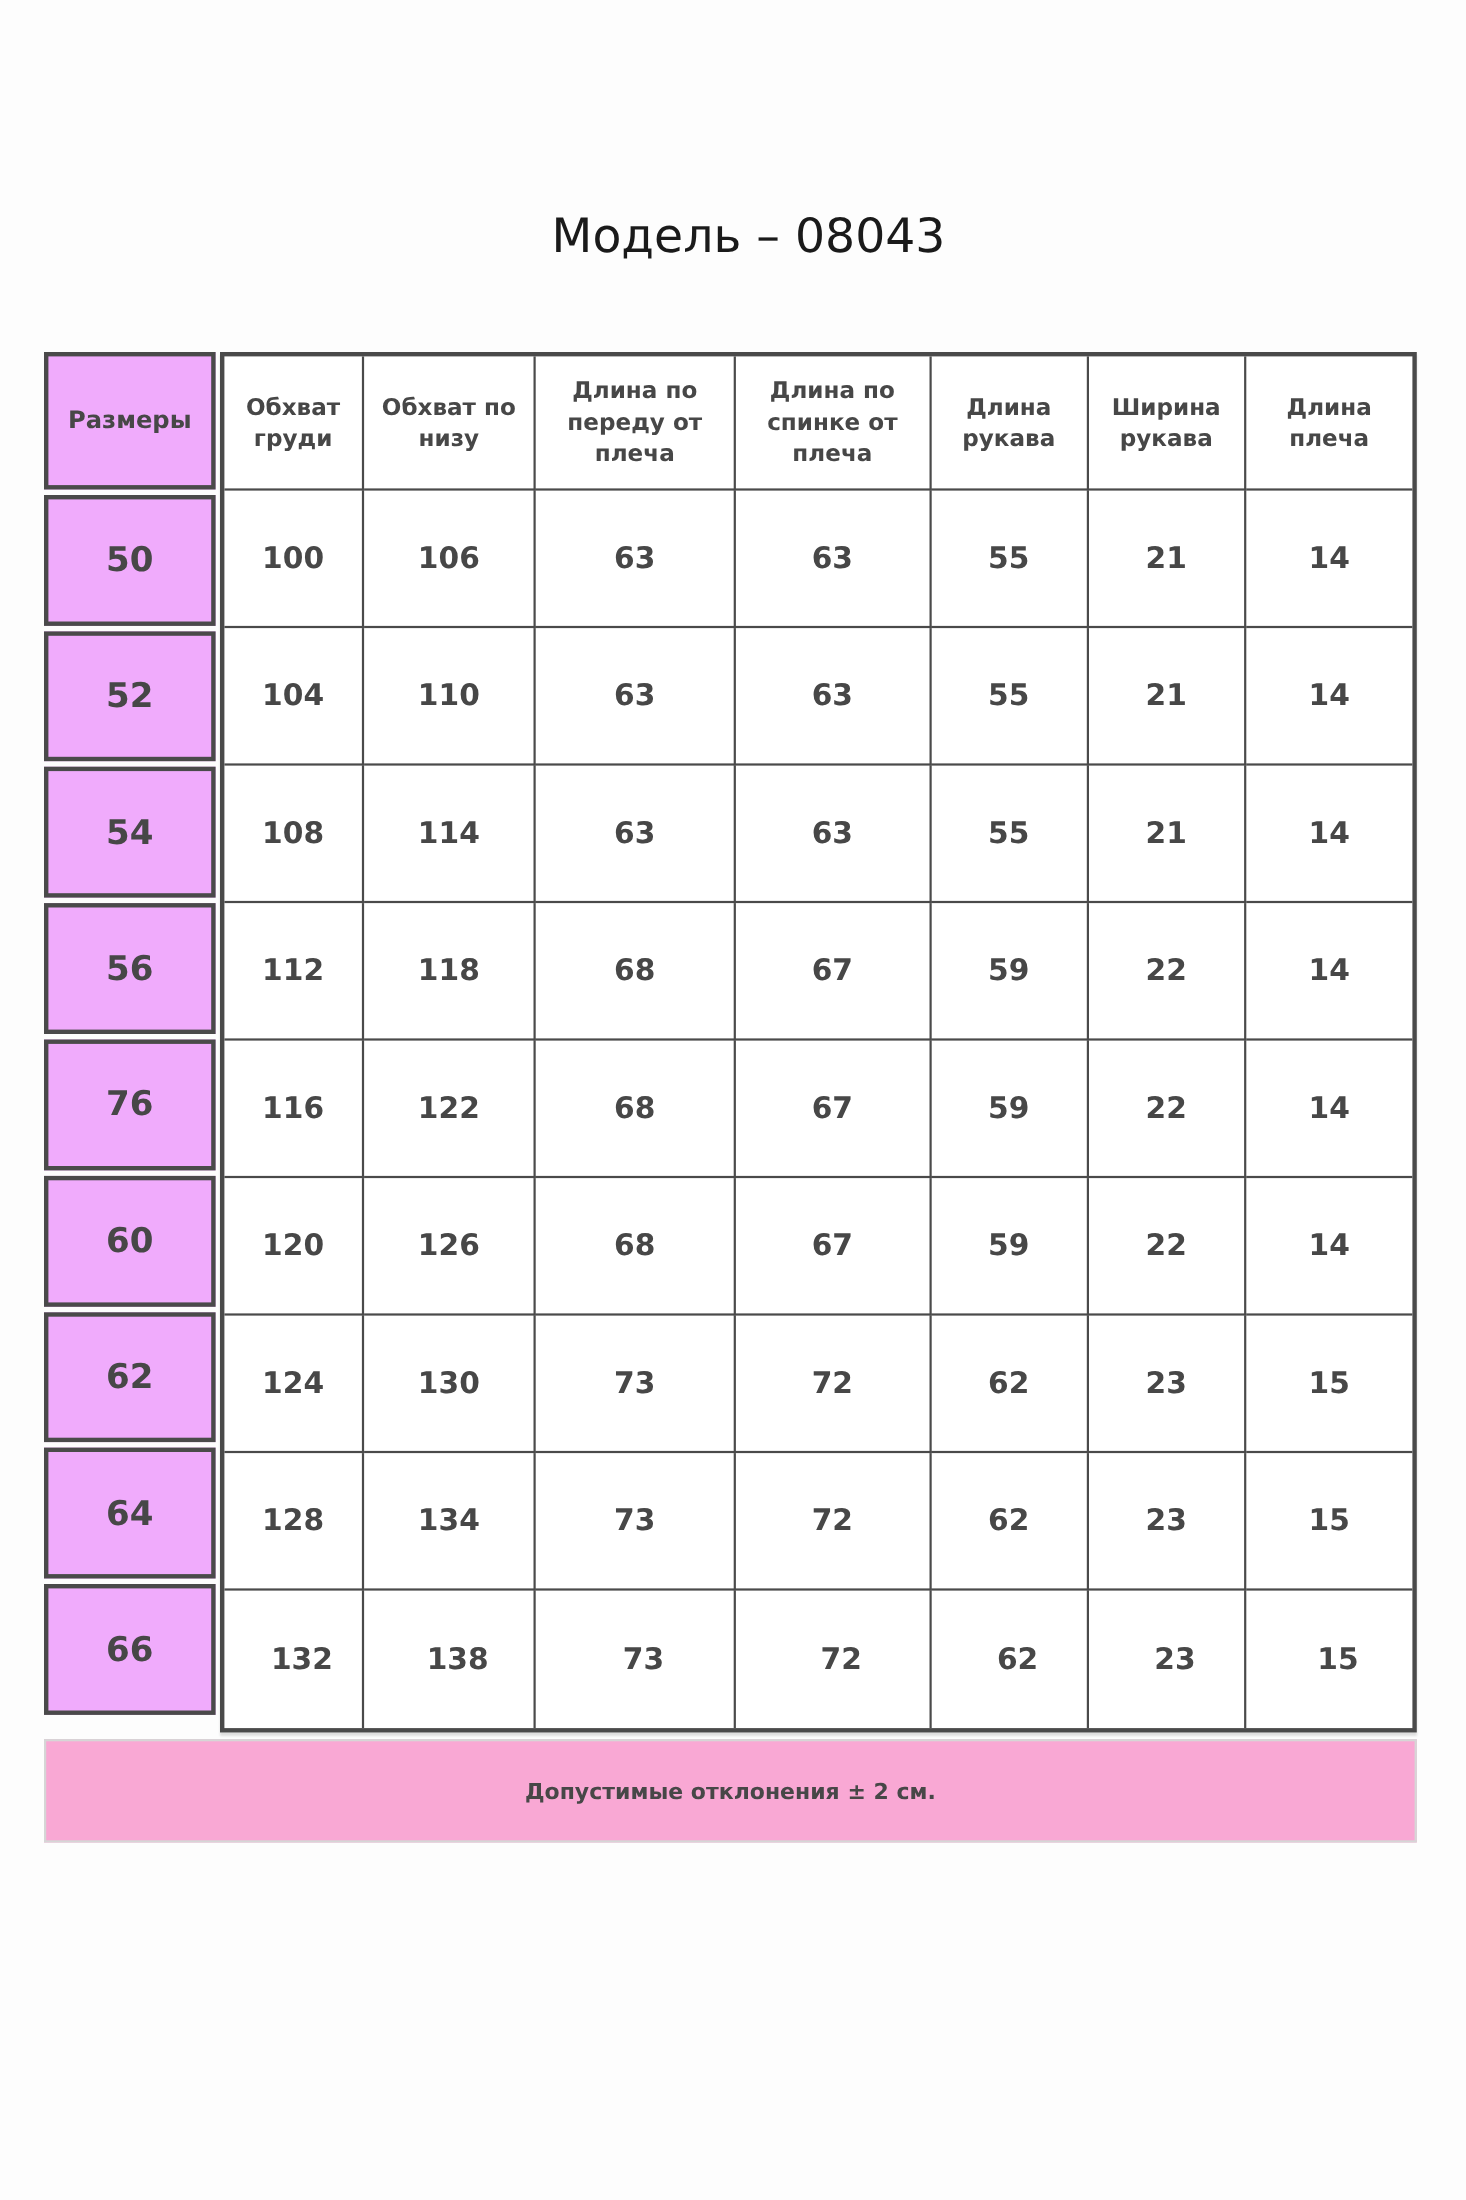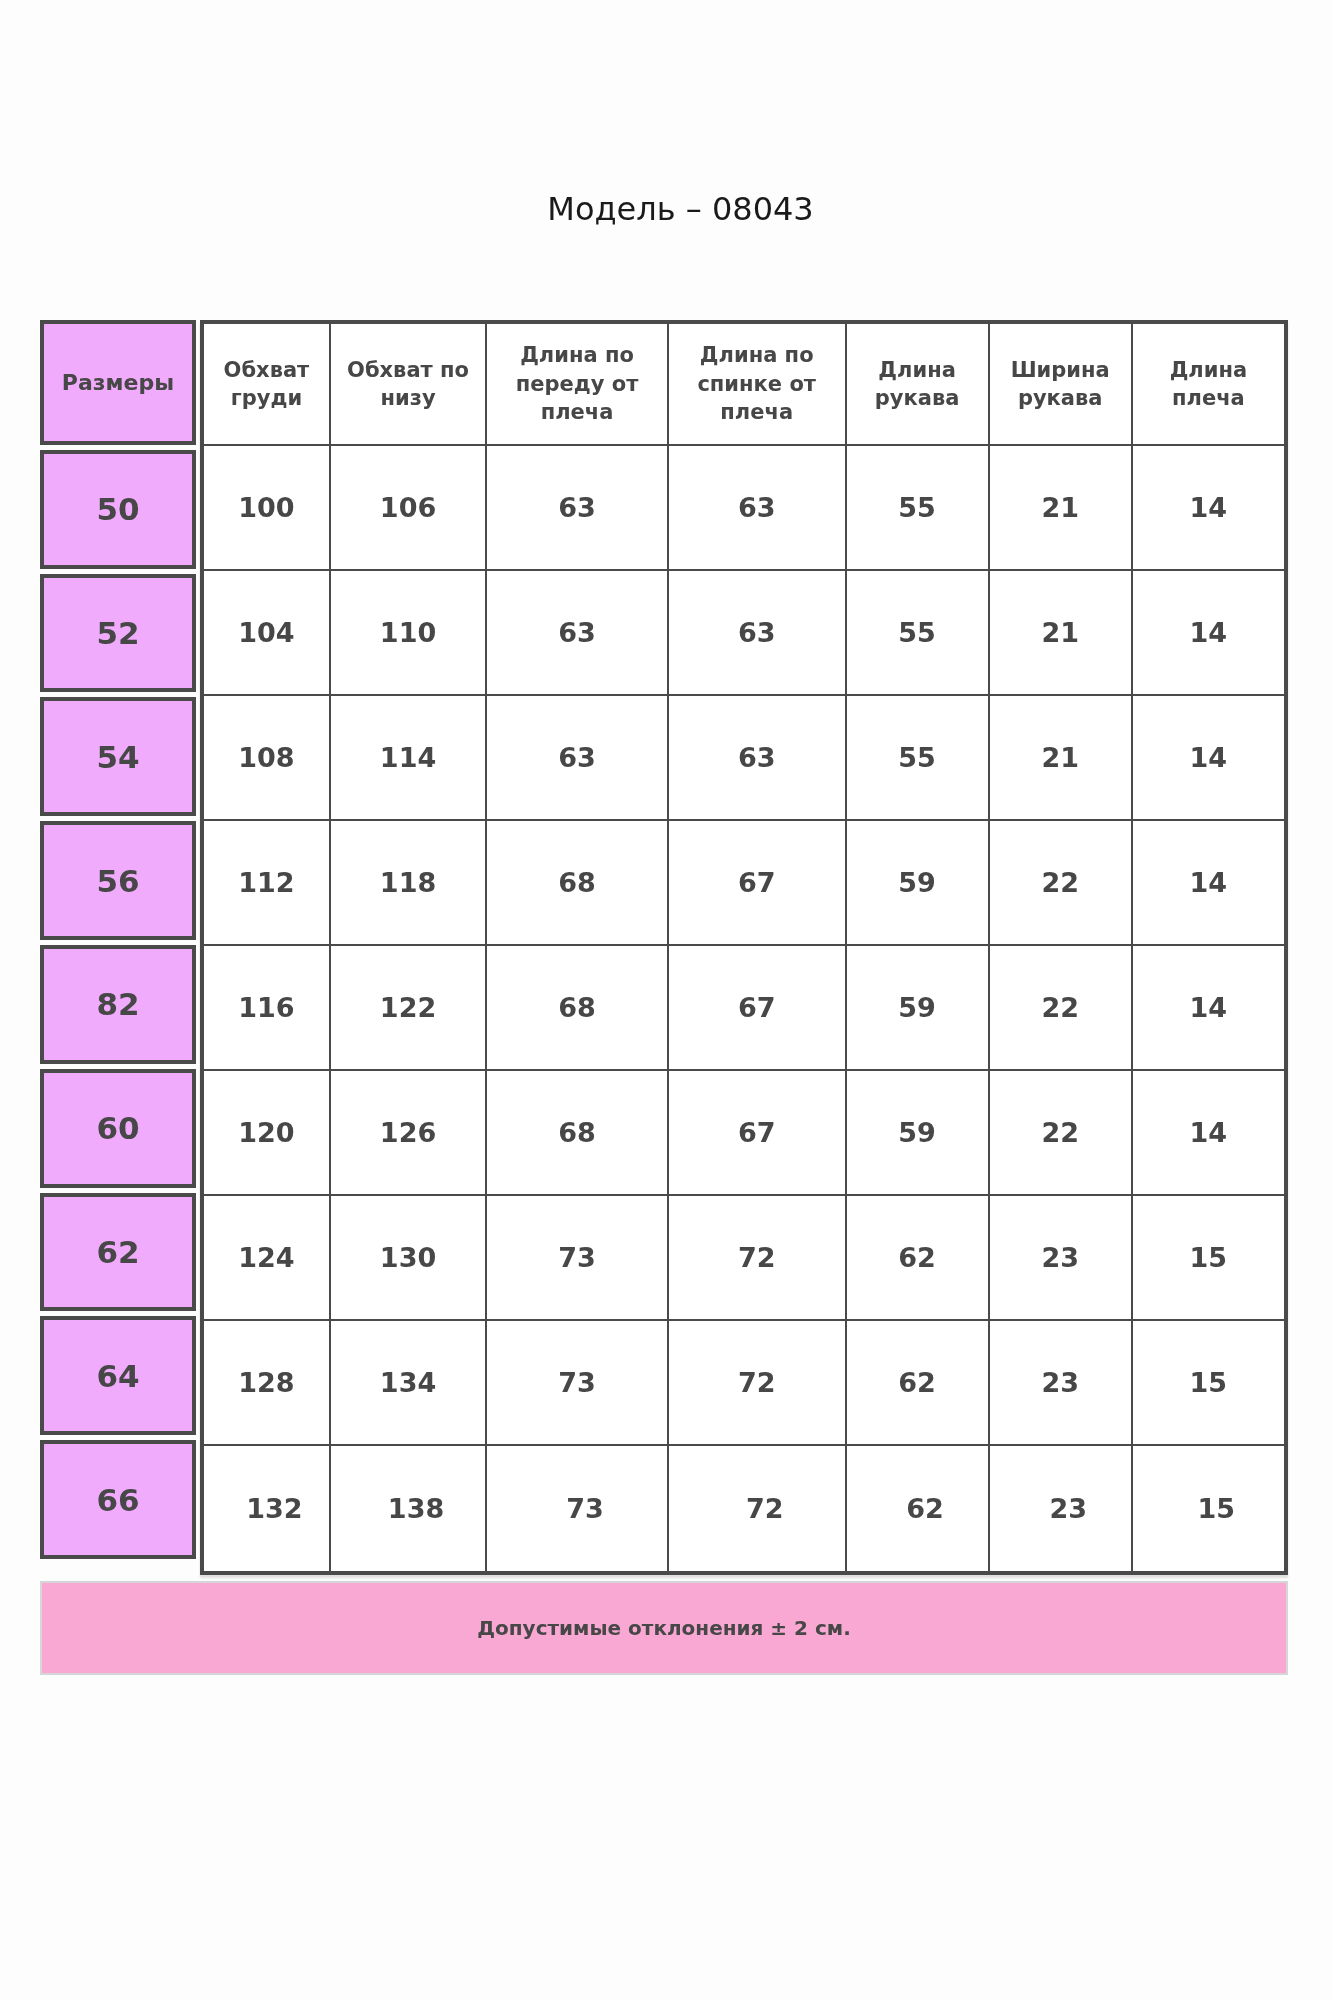--- a/index.html
+++ b/index.html
@@ -15,21 +15,21 @@
   .page{
     position:relative;
     width:1333px;height:2000px;
     background:var(--page-bg);
     overflow:hidden;
   }
   .title{
     position:absolute;top:190px;left:0;
     width:100%;
     text-align:center;
-    font-size:32px;
+    font-size:43px;
     font-weight:400;
     color:var(--title-color);
     padding-left:28px;
   }
   .chart{
     position:absolute;left:40px;top:320px;
     width:1248px;height:1255px;
     display:flex;
     gap:4px;
   }
@@ -105,21 +105,21 @@
   <h1 class="title">Модель – 08043</h1>
 
   <div class="chart">
     <div class="rail" id="size-rail">
       <div class="rail-box rail-header">Размеры</div>
 
     <div class="rail-box rail-size">50</div>
         <div class="rail-box rail-size">52</div>
         <div class="rail-box rail-size">54</div>
         <div class="rail-box rail-size">56</div>
-        <div class="rail-box rail-size">82</div>
+        <div class="rail-box rail-size">76</div>
         <div class="rail-box rail-size">60</div>
         <div class="rail-box rail-size">62</div>
         <div class="rail-box rail-size">64</div>
         <div class="rail-box rail-size">66</div>
       </div>
     <div class="grid" id="main-grid">
 
     <div class="g-cell g-head">Обхват груди</div>
         <div class="g-cell g-head">Обхват по низу</div>
         <div class="g-cell g-head">Длина по переду от плеча</div>

